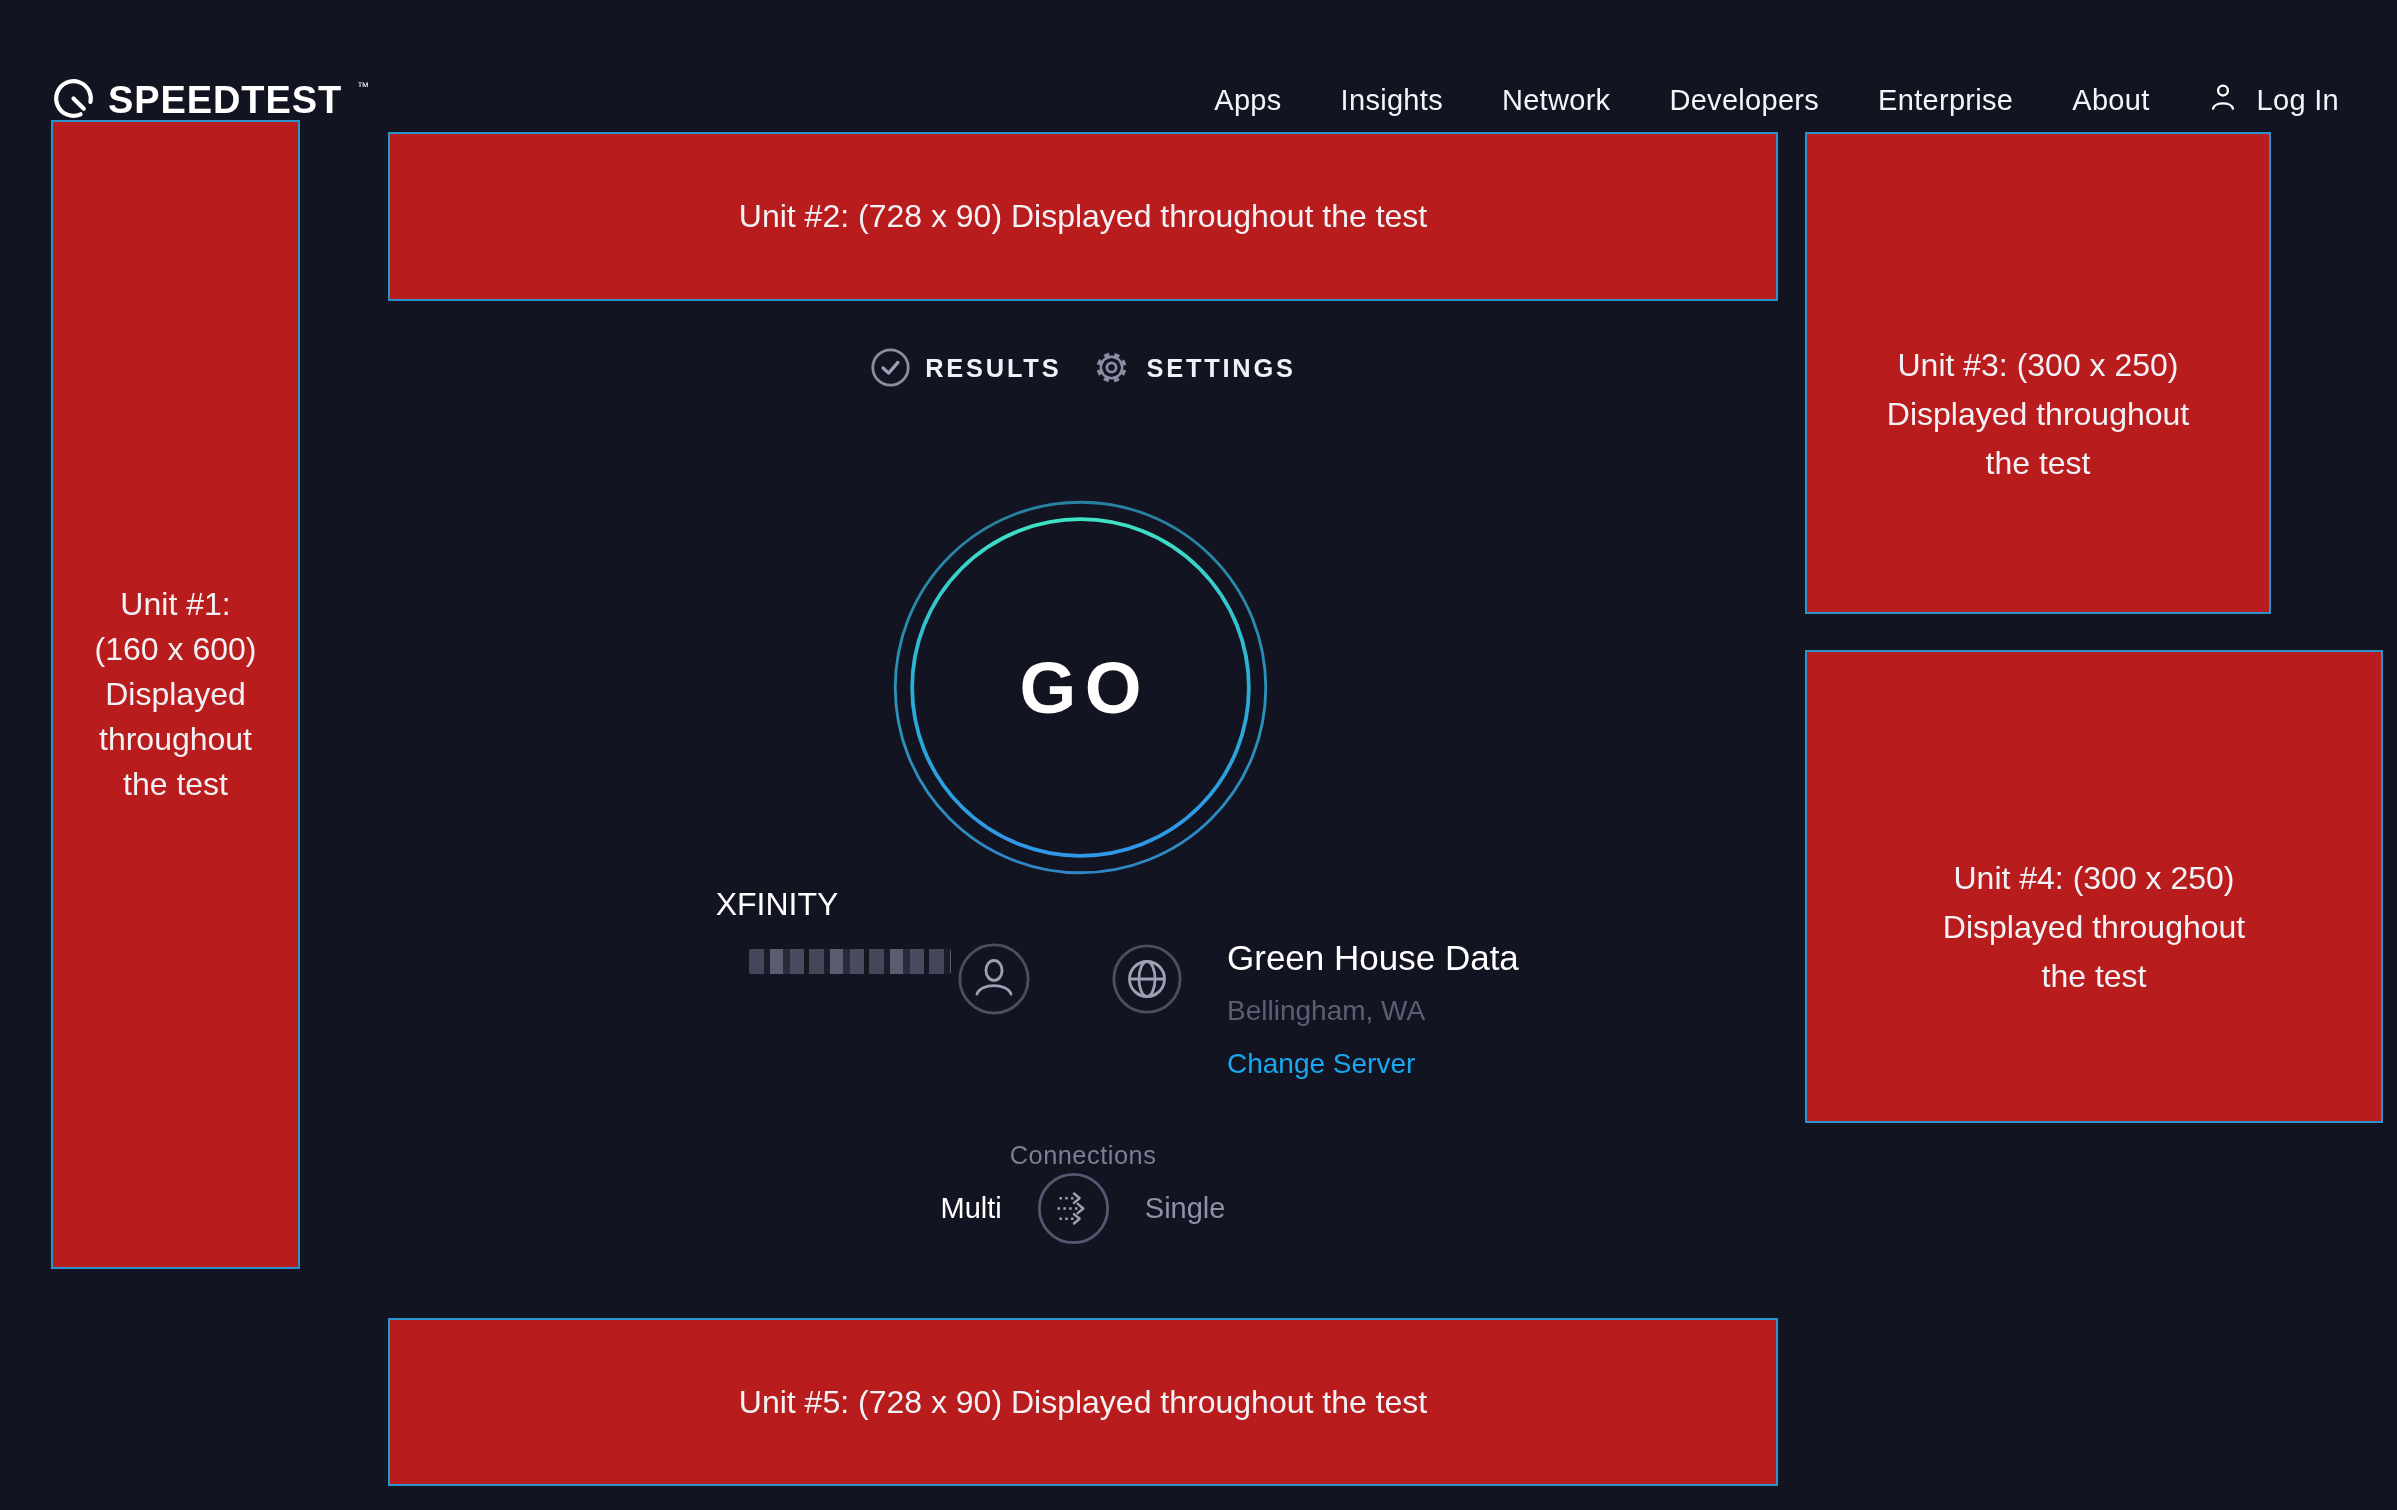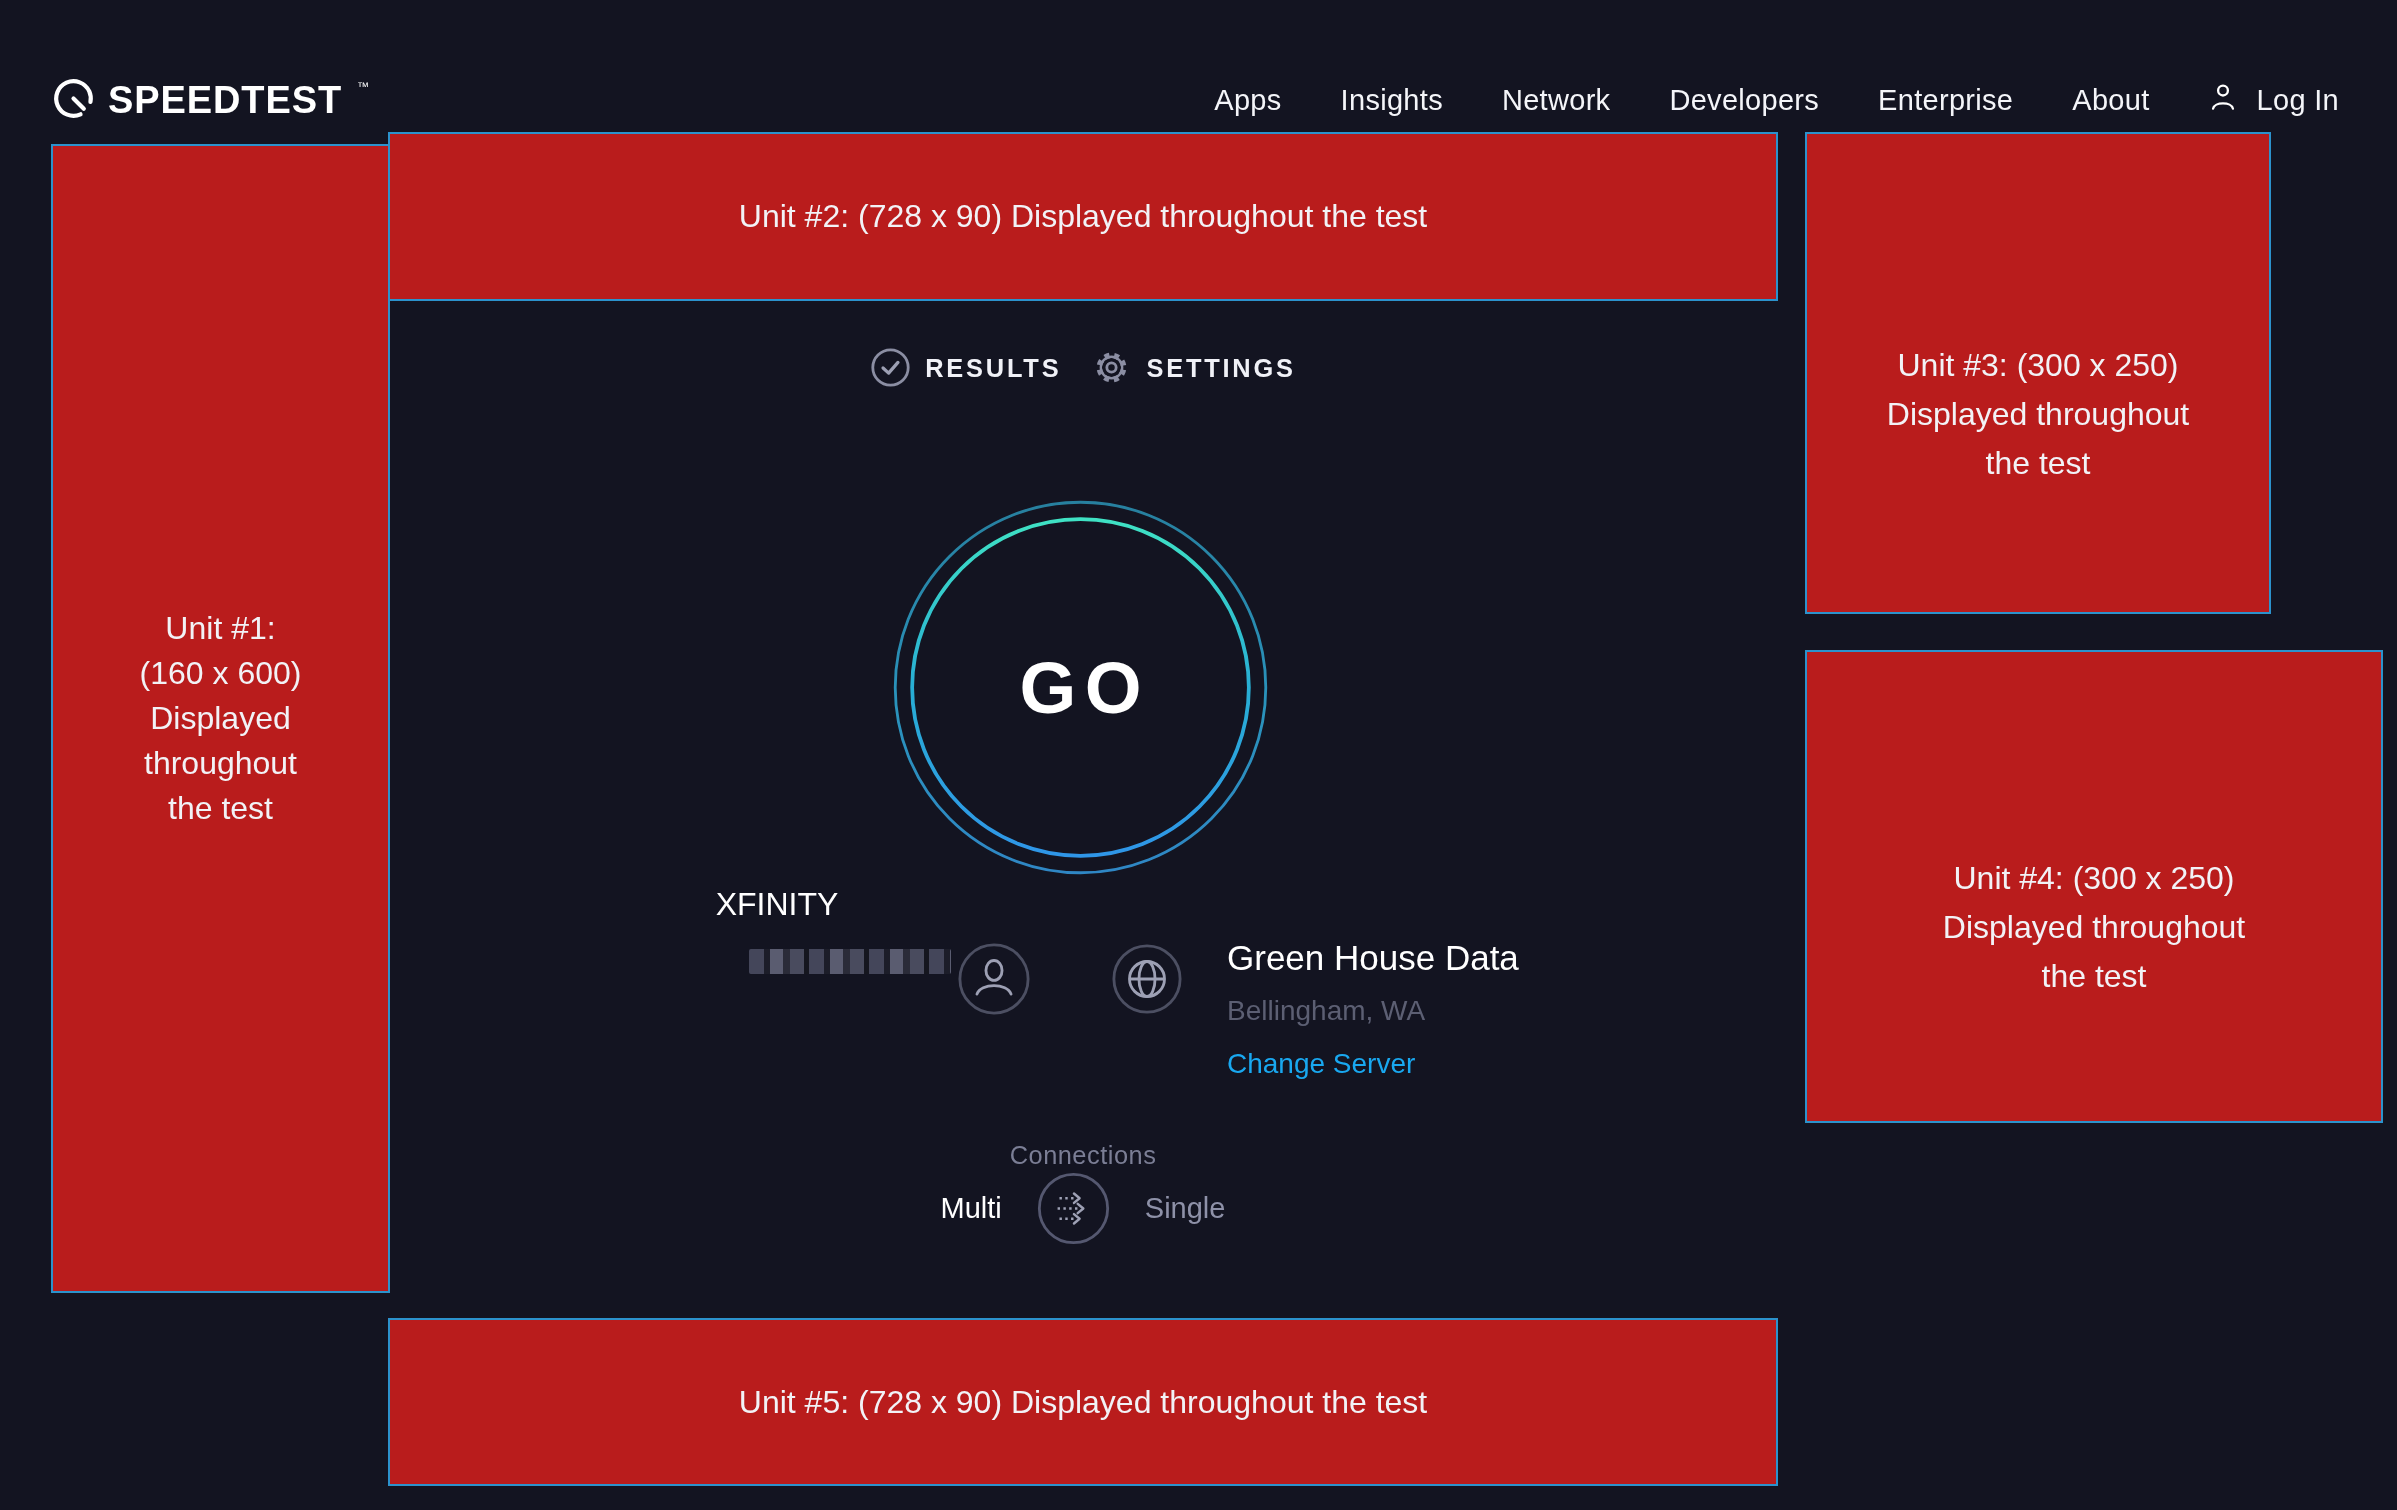--- a/index.html
+++ b/index.html
@@ -29,21 +29,21 @@
   .ad {
     position:absolute;
     background:#b91c1c;
     border:2.8px solid #2c92cc;
     display:flex; flex-direction:column;
     align-items:center; justify-content:center;
     text-align:center;
     color:#f2f2f6; font-size:32px; line-height:45px;
     cursor:pointer;
   }
-  .ad-unit1 { left:51px;  top:144px;  width:339px;  height:1149px; }
+  .ad-unit1 { left:51px;  top:120px;  width:249px;  height:1149px; }
   .ad-unit2 { left:388px; top:132px;  width:1390px; height:169px; }
   .ad-unit3 { left:1805px; top:132px; width:466px; height:482px; line-height:49px; }
   .ad-unit3 .ad-lines { transform:translateY(41px); }
   .ad-unit4 { left:1805px; top:650px; width:578px; height:473px; line-height:49px; }
   .ad-unit4 .ad-lines { transform:translateY(41px); }
   .ad-unit5 { left:388px; top:1318px; width:1390px; height:168px; }
 
   
   .tabs {
     position:absolute; left:388px; top:347px; width:1390px; height:43px;

